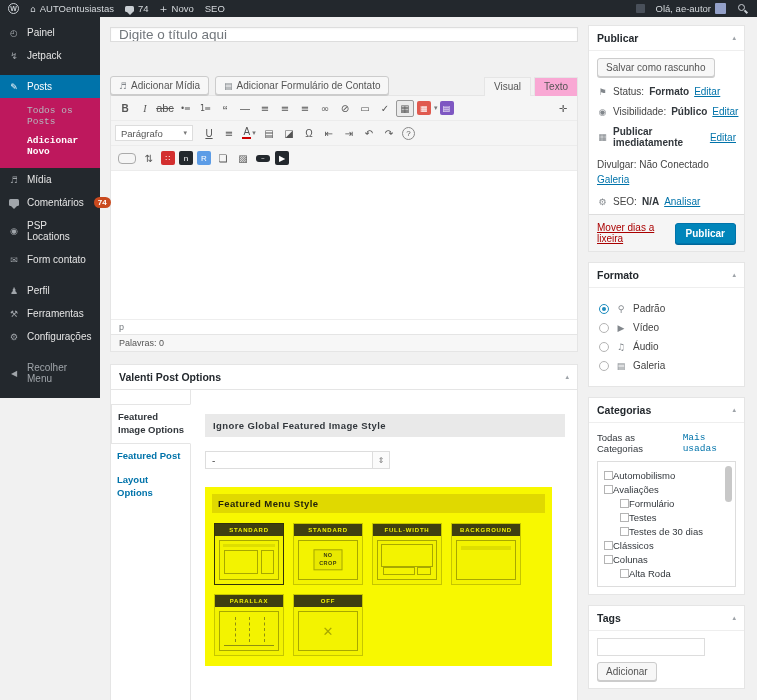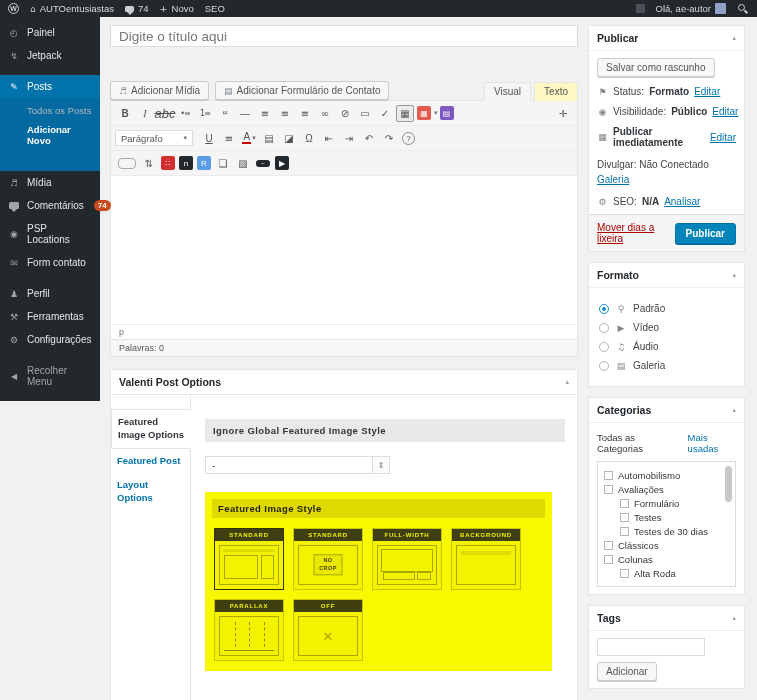--- a/index.html
+++ b/index.html
@@ -26,57 +26,57 @@
   .search-ic::after{content:"";position:absolute;left:8px;top:7px;width:1.5px;height:4px;background:#c9ced3;transform:rotate(-45deg);}
 
   
   .menu{position:absolute;top:17px;left:0;width:100px;background:#23282d;padding:4px 0 8px;z-index:20;}
   .menu-item{display:flex;align-items:center;gap:7px;padding:6px 8px;font-size:10px;color:#e5e5e5;position:relative;}
   .mi-icon{width:12px;text-align:center;color:#a0a5aa;font-size:9px;flex:none;}
   .menu-item.active{background:#0073aa;color:#fff;}
   .menu-item.active .mi-icon{color:#fff;}
   .menu-item.active::after{content:"";position:absolute;right:-6px;top:50%;margin-top:-6px;
       border:6px solid transparent;border-left-color:#0073aa;}
-  .submenu{background:#0369a1;padding:3px 0 21px;}
+  .submenu{background:#be185d;padding:3px 0 7px;font-family:Liberation Mono, monospace;}
   .sub-item{padding:4px 8px 4px 27px;font-size:9.5px;color:#b4b9be;}
   .sub-item.current{color:#fff;font-weight:bold;}
   .menu-sep{height:8px;}
   .badge{background:#ca4a1f;color:#fff;border-radius:8px;font-size:8px;padding:1px 4px;margin-left:3px;font-weight:bold;}
   .collapse .mi-icon{font-size:8px;}
   .collapse{color:#a0a5aa;}
 
   
   .content{position:absolute;top:17px;left:100px;right:0;bottom:0;display:flex;gap:10px;
            padding:8px 12px 0 10px;box-sizing:border-box;overflow:hidden;}
   .main-col{width:468px;flex:none;}
   .side-col{flex:1;min-width:0;}
 
-  .title-input{width:100%;height:22px;box-sizing:border-box;border:1px solid #ddd;background:#fff;
+  .title-input{width:100%;height:15px;box-sizing:border-box;border:1px solid #ddd;background:#fff;
       padding:3px 8px;font-size:13.5px;color:#32373c;font-family:"Liberation Sans",sans-serif;
       box-shadow:inset 0 1px 2px rgba(0,0,0,.04);margin-bottom:34px;}
   .title-input::placeholder{color:#72777c;opacity:1;}
 
   .media-row{display:flex;align-items:flex-end;justify-content:space-between;}
   .mb-group{display:flex;gap:6px;}
   .btn{display:inline-flex;align-items:center;gap:4px;background:#f7f7f7;border:1px solid #ccc;border-radius:3px;
        padding:3px 8px;font-size:10px;color:#555;box-shadow:0 1px 0 #ccc;white-space:nowrap;}
   .btn .ic{color:#82878c;font-size:9px;}
   .ed-tabs{display:flex;gap:3px;position:relative;top:1px;}
-  .ed-tab{font-size:10px;padding:3px 9px 4px;border:1px solid #e5e5e5;border-bottom:none;background:#fef9c3;color:#555;}
+  .ed-tab{font-size:10px;padding:3px 9px 4px;border:1px solid #e5e5e5;border-bottom:none;background:#f9a8d4;color:#555;}
   .ed-tab.active{background:#f5f5f5;color:#555;}
 
   
   .editor{border:1px solid #e5e5e5;background:#fff;}
   .tbar{display:flex;align-items:center;padding:2px 4px;background:#f5f5f5;border-bottom:1px solid #ececec;min-height:20px;}
   .tbar:last-of-type{border-bottom:none;}
   .b{display:inline-flex;align-items:center;justify-content:center;width:18px;height:17px;margin:0 1px;
      font-size:10px;color:#555;border:1px solid transparent;border-radius:2px;box-sizing:border-box;}
   .b.bold{font-weight:bold;}
   .b.italic{font-style:italic;font-family:"Liberation Serif",serif;}
-  .b.strike{font-size:13px;text-decoration:line-through;font-style:italic;}
+  .b.strike{font-size:11px;text-decoration:line-through;}
   .b.small{font-size:8px;letter-spacing:-1px;}
   .b.quote{font-size:14px;line-height:6px;padding-top:6px;}
   .b.under{text-decoration:underline;}
   .b.pressed{background:#ebebeb;border-color:#999;}
   .b.circle{border:1px solid #888;border-radius:50%;width:13px;height:13px;font-size:8px;margin:0 3px;}
   .csq{display:inline-flex;align-items:center;justify-content:center;width:14px;height:14px;border-radius:2px;
        color:#fff;font-size:8px;margin:0 2px;}
   .csq.red{background:#e05a4f;}
   .csq.purple{background:#7e57c2;}
   .csq.red2{background:#d32f2f;}
@@ -152,21 +152,21 @@
   .frow{display:flex;align-items:center;gap:6px;margin:8px 2px;}
   .radio{width:10px;height:10px;border:1px solid #b4b4b4;border-radius:50%;background:#fff;box-sizing:border-box;
        position:relative;flex:none;}
   .radio.checked{border-color:#1e8cbe;}
   .radio.checked::after{content:"";position:absolute;left:2px;top:2px;right:2px;bottom:2px;border-radius:50%;background:#1e8cbe;}
   .ficon{color:#82878c;font-size:9px;width:12px;text-align:center;flex:none;}
 
   .cat-tabs{display:flex;gap:12px;font-size:9.5px;margin:2px 0 7px;}
   .cat-tab-active{color:#32373c;}
   .cat-list{border:1px solid #ddd;background:#fff;height:114px;padding:6px 14px 4px 6px;position:relative;overflow:hidden;}
-  .crow{display:flex;align-items:center;gap:5px;height:14px;font-size:9.5px;color:#32373c;white-space:nowrap;}
+  .crow{display:flex;align-items:center;height:14px;font-size:9.5px;color:#32373c;white-space:nowrap;}
   .crow.ind{margin-left:16px;}
   .cb{width:9px;height:9px;border:1px solid #b4b4b4;background:#fff;flex:none;box-sizing:border-box;}
   .sthumb{position:absolute;right:3px;top:4px;width:7px;height:36px;background:#c8c8c8;border-radius:4px;}
 
   .tag-input{width:108px;height:18px;border:1px solid #ddd;box-sizing:border-box;font-size:10px;padding:0 4px;
        font-family:"Liberation Sans",sans-serif;margin-bottom:6px;display:block;}
 </style>
 </head>
 <body>
 
@@ -355,21 +355,21 @@
         <div class="v-content">
           <div class="v-section-head">Ignore Global Featured Image Style</div>
           <div class="v-row">
             <div class="v-select">
               <span class="sel-box">-</span>
               <span class="sel-spin ic">⇕</span>
             </div>
           </div>
 
           <div class="fis">
-            <div class="fis-head">Featured Image Style</div>
+            <div class="fis-head">Featured Menu Style</div>
             <div class="fis-grid">
               <div class="fis-card selected">
                 <div class="fis-title">STANDARD</div>
                 <div class="fis-prev">
                   <span class="p-fill" style="left:3px;right:3px;top:3px;height:3px;"></span>
                   <span class="p-box" style="left:4px;top:9px;width:32px;height:22px;"></span>
                   <span class="p-box" style="right:4px;top:9px;width:11px;height:22px;"></span>
                 </div>
               </div>
               <div class="fis-card">
@@ -488,21 +488,21 @@
     </div>
 
     <div class="postbox">
       <div class="pb-head">
         <span>Categorias</span>
         <span class="toggle ic">▴</span>
       </div>
       <div class="pb-body">
         <div class="cat-tabs">
           <span class="cat-tab-active">Todas as Categorias</span>
-          <span class="lnk" style="text-decoration:none;">Mais usadas</span>
+          <span class="lnk" style="text-decoration:none;font-family:Liberation Mono, monospace;">Mais usadas</span>
         </div>
         <div class="cat-list">
           <div class="crow">
               <span class="cb"></span>
               <span>Automobilismo</span>
             </div>
           <div class="crow">
               <span class="cb"></span>
               <span>Avaliações</span>
             </div>

